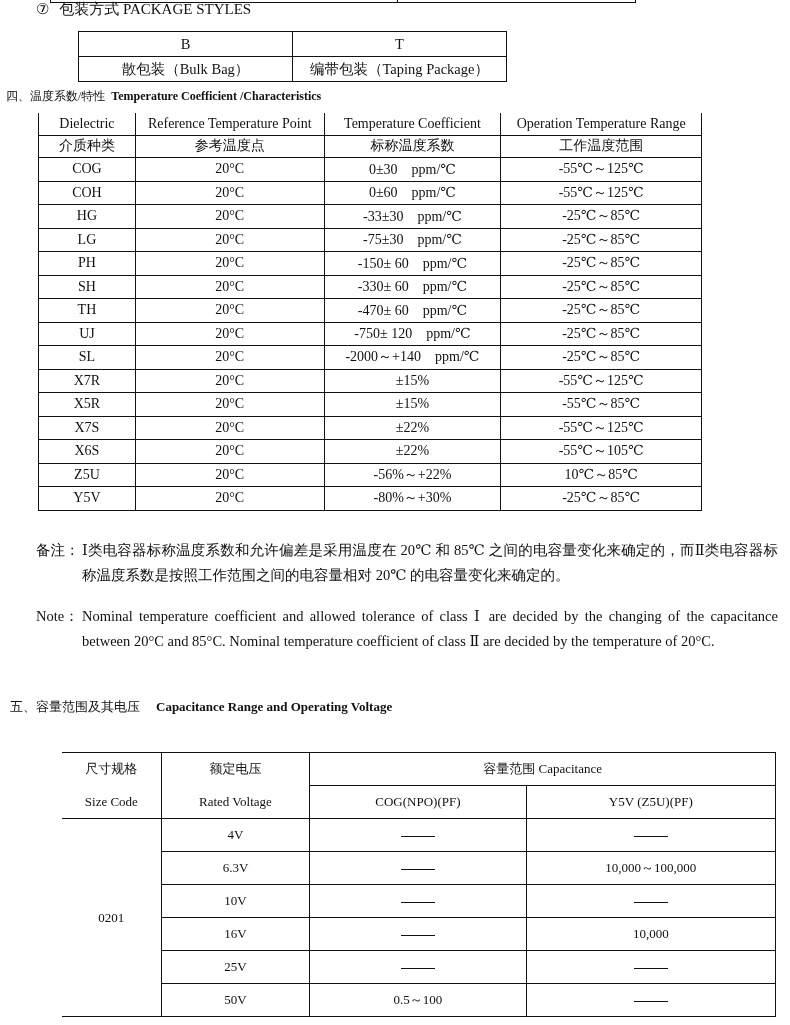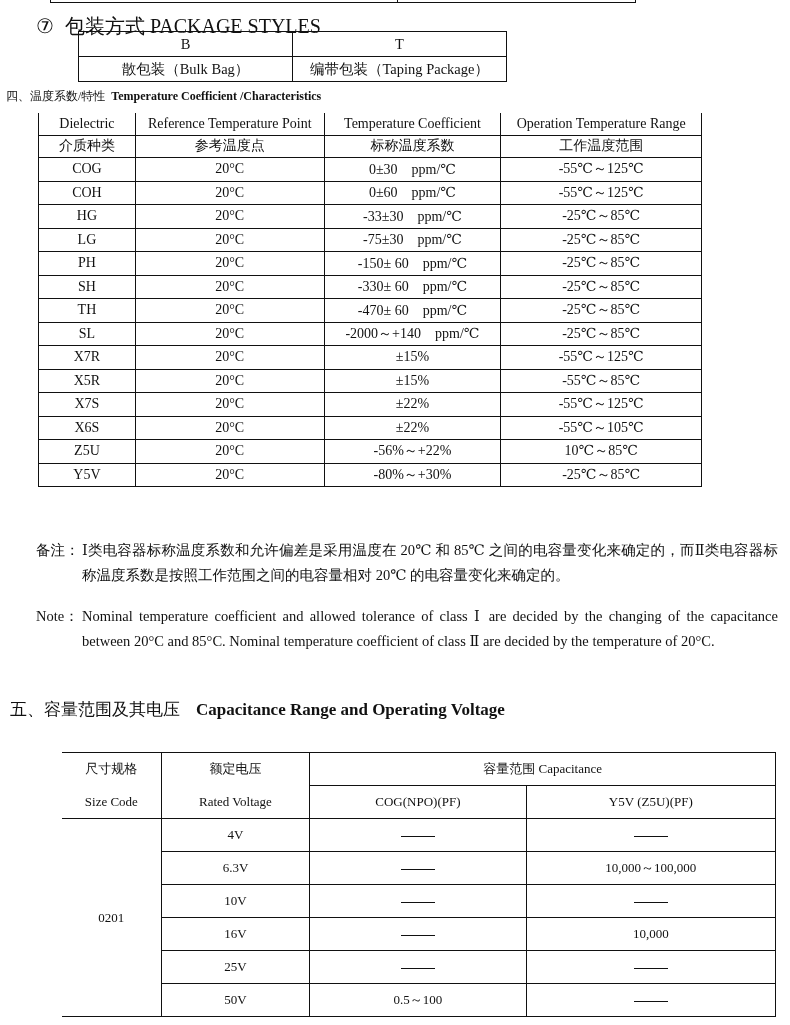--- a/index.html
+++ b/index.html
@@ -42,22 +42,22 @@
       position: absolute;
       left: 346px;
       top: 0;
       bottom: 0;
       border-left: 1.5px solid #111;
     }
 
     .pkg-title {
       position: absolute;
       left: 36px;
-      top: 13px;
-      font-size: 20px;
+      top: 0;
+      font-size: 15px;
     }
     .pkg-table {
       left: 78px;
       top: 31px;
       width: 429px;
     }
     .pkg-table td { height: 24px; }
     .pkg-table td.c1 { width: 213px; }
 
     .sec4-title {
@@ -96,21 +96,21 @@
     }
     .note-label { flex: 0 0 auto; width: 46px; white-space: nowrap; }
     .note-text { flex: 1 1 auto; text-align: justify; }
     .note-row.en { margin-top: 16px; }
     .note-row.en .note-label { width: 46px; }
 
     .sec5-title {
       position: absolute;
       left: 10px;
       top: 698px;
-      font-size: 17px;
+      font-size: 13px;
     }
     .sec5-title .en { font-weight: bold; margin-left: 16px; }
 
     .cap-table {
       left: 62px;
       top: 752px;
       width: 714px;
     }
     .cap-table td { height: 32px; font-size: 13px; }
     .cap-table .c-size { width: 93px; }
@@ -211,20 +211,26 @@
         <td class="c-t"><span>-330± 60</span><span class="unit">ppm/℃</span></td>
         <td class="c-o">-25℃～85℃</td>
       </tr>
       <tr>
         <td class="c-d">TH</td>
         <td class="c-r">20°C</td>
         <td class="c-t"><span>-470± 60</span><span class="unit">ppm/℃</span></td>
         <td class="c-o">-25℃～85℃</td>
       </tr>
       <tr>
+        <td class="c-d">UJ</td>
+        <td class="c-r">20°C</td>
+        <td class="c-t"><span>-750± 120</span><span class="unit">ppm/℃</span></td>
+        <td class="c-o">-25℃～85℃</td>
+      </tr>
+      <tr>
         <td class="c-d">SL</td>
         <td class="c-r">20°C</td>
         <td class="c-t"><span>-2000～+140</span><span class="unit">ppm/℃</span></td>
         <td class="c-o">-25℃～85℃</td>
       </tr>
       <tr>
         <td class="c-d">X7R</td>
         <td class="c-r">20°C</td>
         <td class="c-t"><span>±15%</span></td>
         <td class="c-o">-55℃～125℃</td>

